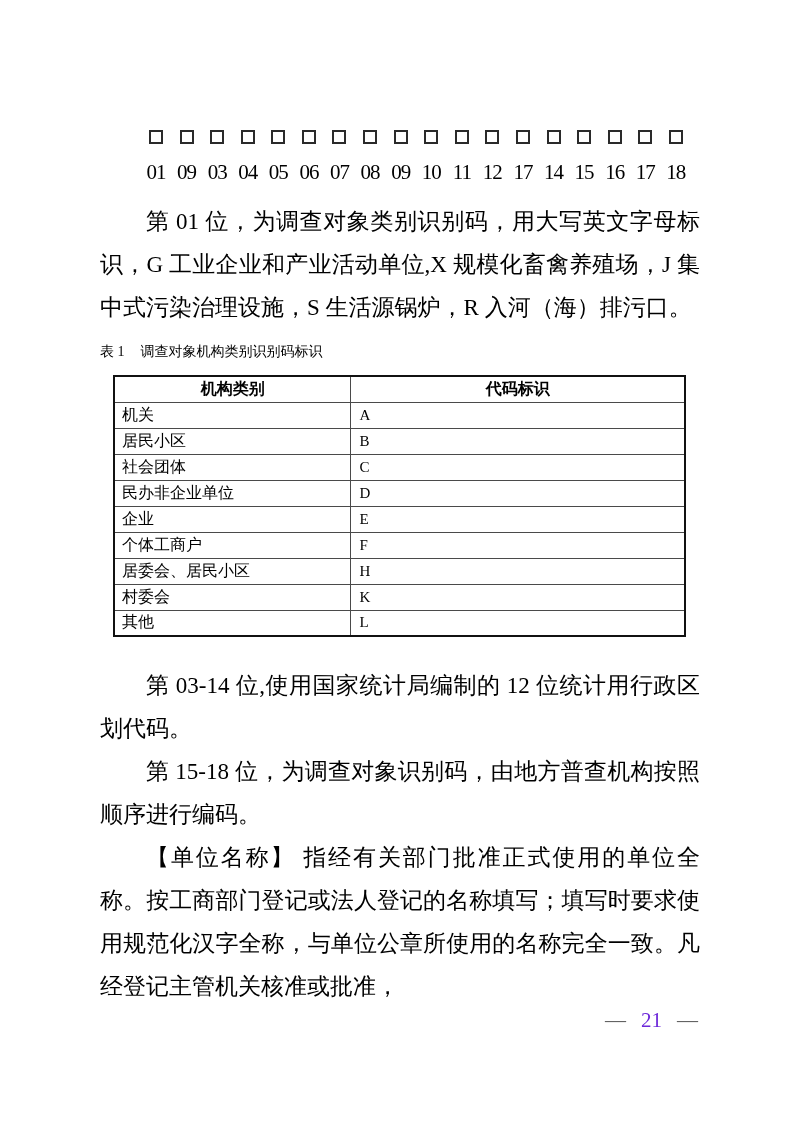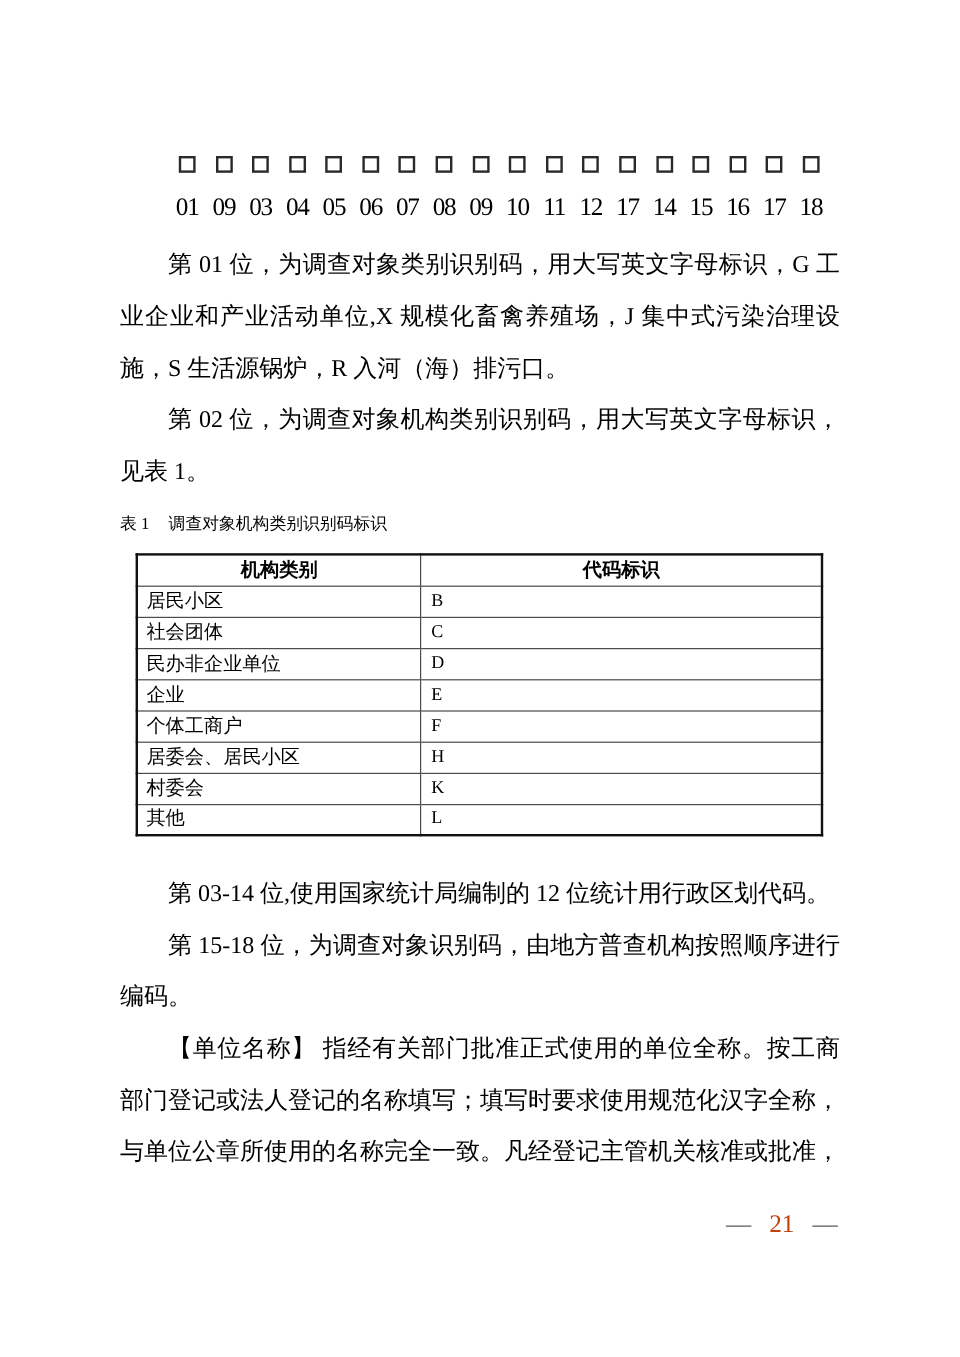--- a/index.html
+++ b/index.html
@@ -41,21 +41,21 @@
   .check-num {
     margin-top: 18px;
     font-size: 21px;
     line-height: 21px;
     letter-spacing: -1px;
   }
   
   .body-text { margin-top: 17px; }
   .body-text p {
     margin: 0;
-    font-size: 20px;
+    font-size: 23px;
     line-height: 43px;
     text-align: justify;
     text-indent: 2em;
   }
   
   .table-title {
     margin-top: 13px;
     text-align: left;
     font-weight: normal;
     font-size: 14px;
@@ -98,21 +98,21 @@
   .footer {
     position: absolute;
     top: 1008px;
     right: 102px;
     display: flex;
     align-items: center;
     gap: 15px;
     font-size: 21px;
   }
   .footer .dash { color: #5a5a5a; letter-spacing: 0; }
-  .footer .num { color: #c2410c; }
+  .footer .num { color: #6d28d9; }
 </style>
 </head>
 <body>
 
 <div class="page">
   <div class="content">
 
     <div class="check-row">
         <div class="check-cell">
           <div class="check-box"></div>
@@ -183,38 +183,41 @@
           <div class="check-num">17</div>
         </div>
         <div class="check-cell">
           <div class="check-box"></div>
           <div class="check-num">18</div>
         </div>
       </div>
 
     <div class="body-text">
       <p>第 01 位，为调查对象类别识别码，用大写英文字母标识，G 工业企业和产业活动单位,X 规模化畜禽养殖场，J 集中式污染治理设施，S 生活源锅炉，R 入河（海）排污口。</p>
-      <p>第 02 位，为调查对象机构类别识别码，用大写英文字母标识，见表 1。</p>
     </div>
 
     <div class="table-title"><span>表 1</span><span class="gap"></span><span>调查对象机构类别识别码标识</span></div>
 
     <table class="code-table">
       <colgroup>
           <col class="c1">
           <col class="c2">
         </colgroup>
       <thead>
         <tr>
           <th>机构类别</th>
           <th>代码标识</th>
         </tr>
       </thead>
       <tbody>
           <tr>
+            <td class="cat">机关</td>
+            <td class="code">A</td>
+          </tr>
+          <tr>
             <td class="cat">居民小区</td>
             <td class="code">B</td>
           </tr>
           <tr>
             <td class="cat">社会团体</td>
             <td class="code">C</td>
           </tr>
           <tr>
             <td class="cat">民办非企业单位</td>
             <td class="code">D</td>

